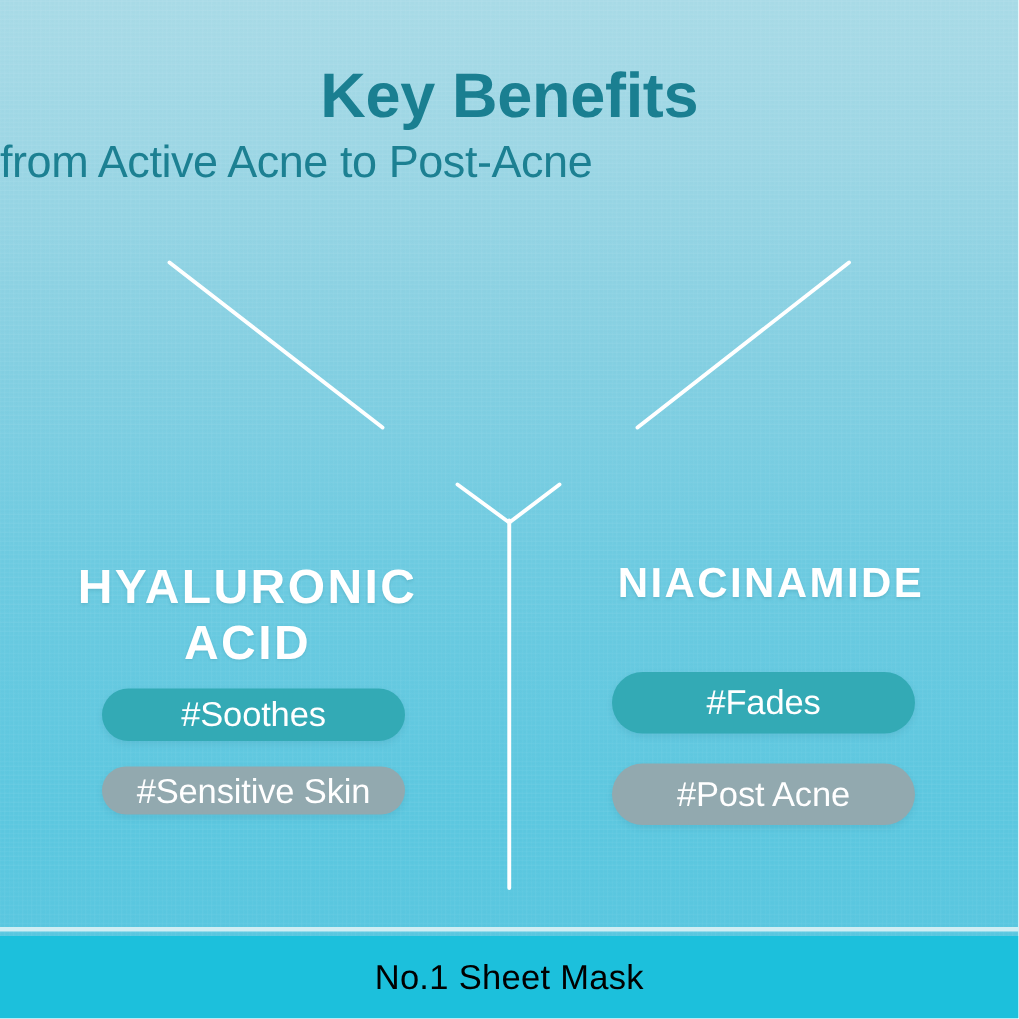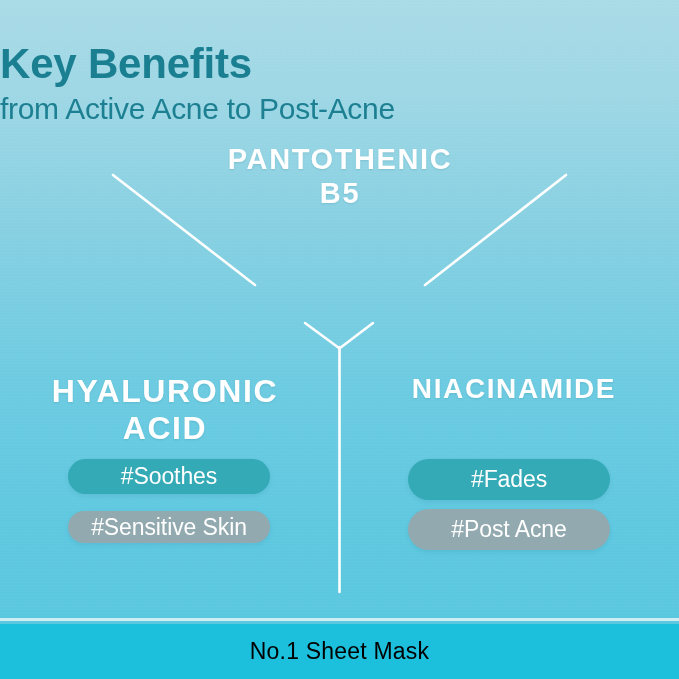--- a/index.html
+++ b/index.html
@@ -46,21 +46,21 @@
     width: 679px;
     height: 679px;
   }
 
   
   .title {
     position: absolute;
     top: 41px;
     left: 0;
     width: 679px;
-    text-align: left;
+    text-align: center;
     font-size: 42px;
     font-weight: bold;
     color: #1a7f91;
     letter-spacing: -0.2px;
     line-height: 1.08;
   }
   .subtitle {
     position: absolute;
     top: 92px;
     left: 0;
@@ -119,21 +119,21 @@
 
   
   .pill-calms       { left: 239px; top: 231px; width: 202px; height: 41px; }
   .pill-active-acne { left: 239px; top: 283px; width: 202px; height: 40px; }
 
   
   .pill-soothes        { left: 68px;  top: 459px; width: 202px; height: 35px; }
   .pill-sensitive-skin { left: 68px;  top: 511px; width: 202px; height: 32px; }
 
   
-  .pill-fades      { left: 408px; top: 459px; width: 202px; height: 41px; }
+  .pill-fades      { left: 408px; top: 448px; width: 202px; height: 41px; }
   .pill-post-acne  { left: 408px; top: 509px; width: 202px; height: 41px; }
 
   
   .footer-sep {
     position: absolute;
     left: 0;
     top: 618px;
     width: 679px;
     height: 3px;
     background: #cfeef4;
@@ -169,24 +169,20 @@
     <line x1="566" y1="175" x2="425" y2="285" stroke="#ffffff" stroke-width="2.6" stroke-linecap="round"></line>
 
     <line x1="305" y1="323" x2="339" y2="348" stroke="#ffffff" stroke-width="2.6" stroke-linecap="round"></line>
     <line x1="373" y1="323" x2="340" y2="348" stroke="#ffffff" stroke-width="2.6" stroke-linecap="round"></line>
     <line x1="339.5" y1="347" x2="339.5" y2="592" stroke="#ffffff" stroke-width="2.6" stroke-linecap="round"></line>
   </svg>
 
   <div class="title">Key Benefits</div>
   <div class="subtitle">from Active Acne to Post-Acne</div>
 
-  <div class="ing-name ing-top">
-    <span>PANTOTHENIC</span><br>
-    <span>B5</span>
-  </div>
 
   <div class="ing-name ing-left">
     <span>HYALURONIC</span><br>
     <span>ACID</span>
   </div>
   <div class="pill teal pill-soothes">
     <span>#Soothes</span>
   </div>
   <div class="pill gray pill-sensitive-skin">
     <span>#Sensitive Skin</span>

